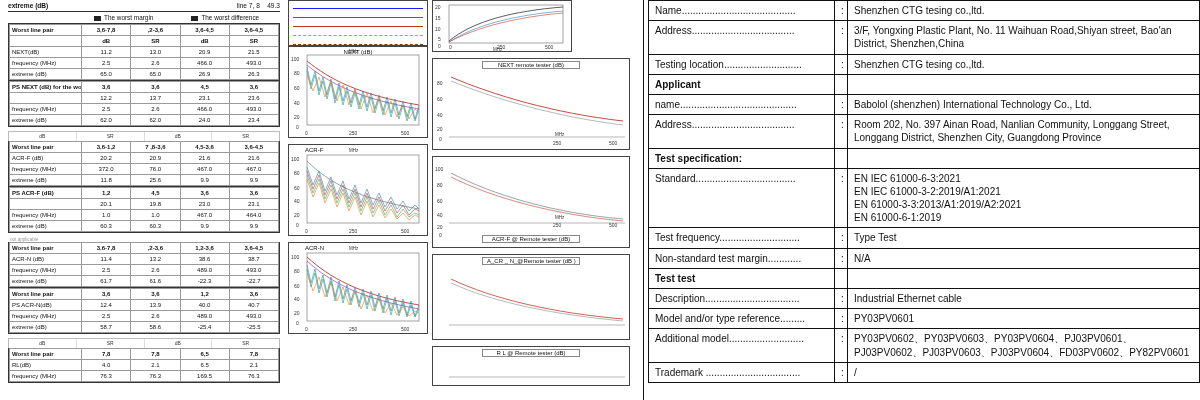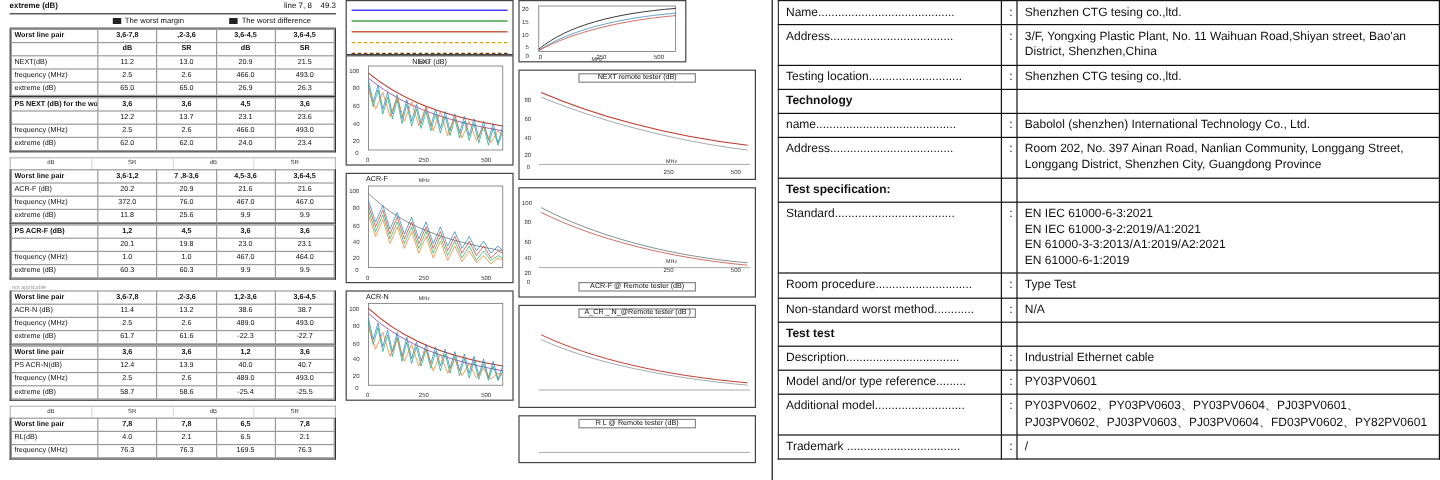--- a/index.html
+++ b/index.html
@@ -662,21 +662,21 @@
         <td class="k">Address.....................................</td>
         <td class="c">:</td>
         <td class="v">3/F, Yongxing Plastic Plant, No. 11 Waihuan Road,Shiyan street, Bao'an District, Shenzhen,China</td>
       </tr>
       <tr>
         <td class="k">Testing location............................</td>
         <td class="c">:</td>
         <td class="v">Shenzhen CTG tesing co.,ltd.</td>
       </tr>
       <tr class="sec">
-        <td class="k">Technology</td>
+        <td class="k">Applicant</td>
         <td class="c"></td>
         <td class="v"></td>
       </tr>
       <tr>
         <td class="k">name..........................................</td>
         <td class="c">:</td>
         <td class="v">Babolol (shenzhen) International Technology Co., Ltd.</td>
       </tr>
       <tr>
         <td class="k">Address.....................................</td>
@@ -690,26 +690,26 @@
       </tr>
       <tr>
         <td class="k">Standard....................................</td>
         <td class="c">:</td>
         <td class="v nowrapline">EN IEC 61000-6-3:2021
 EN IEC 61000-3-2:2019/A1:2021
 EN 61000-3-3:2013/A1:2019/A2:2021
 EN 61000-6-1:2019</td>
       </tr>
       <tr>
-        <td class="k">Room procedure.............................</td>
+        <td class="k">Test frequency.............................</td>
         <td class="c">:</td>
         <td class="v">Type Test</td>
       </tr>
       <tr>
-        <td class="k">Non-standard worst method............</td>
+        <td class="k">Non-standard test margin............</td>
         <td class="c">:</td>
         <td class="v">N/A</td>
       </tr>
       <tr class="sec">
         <td class="k">Test test</td>
         <td class="c"></td>
         <td class="v"></td>
       </tr>
       <tr>
         <td class="k">Description..................................</td>

